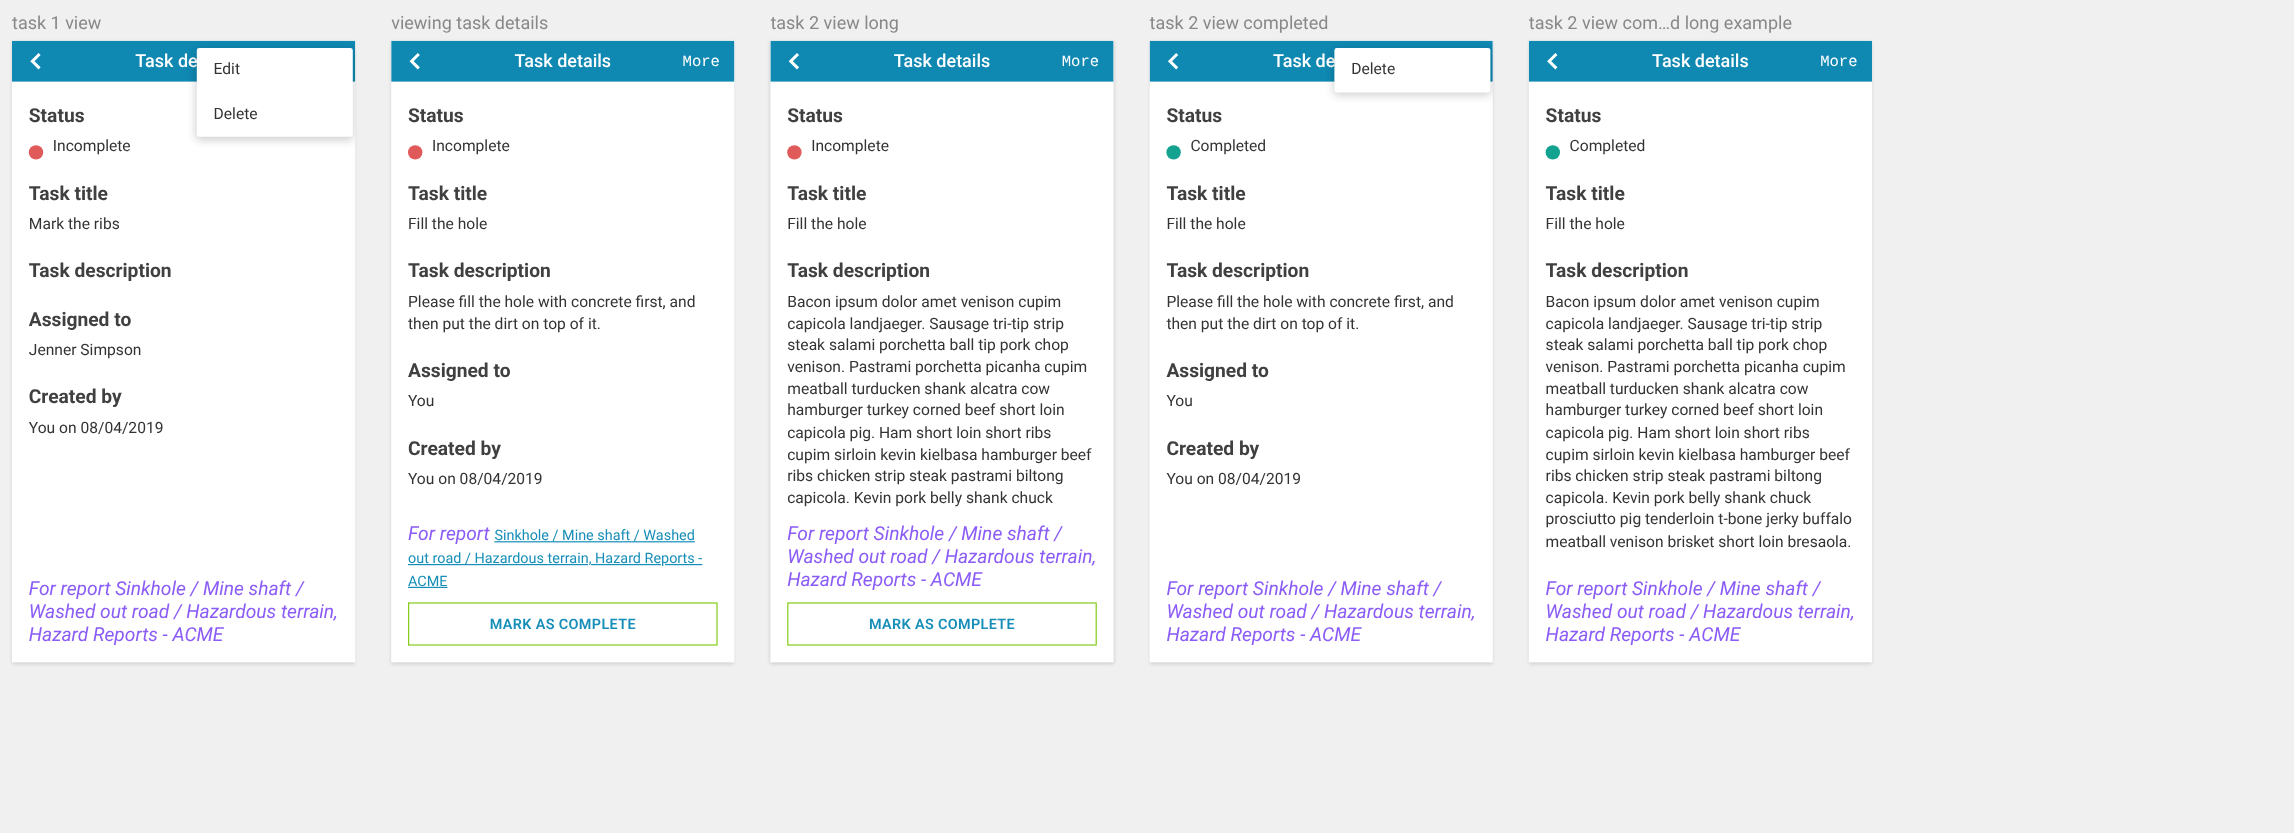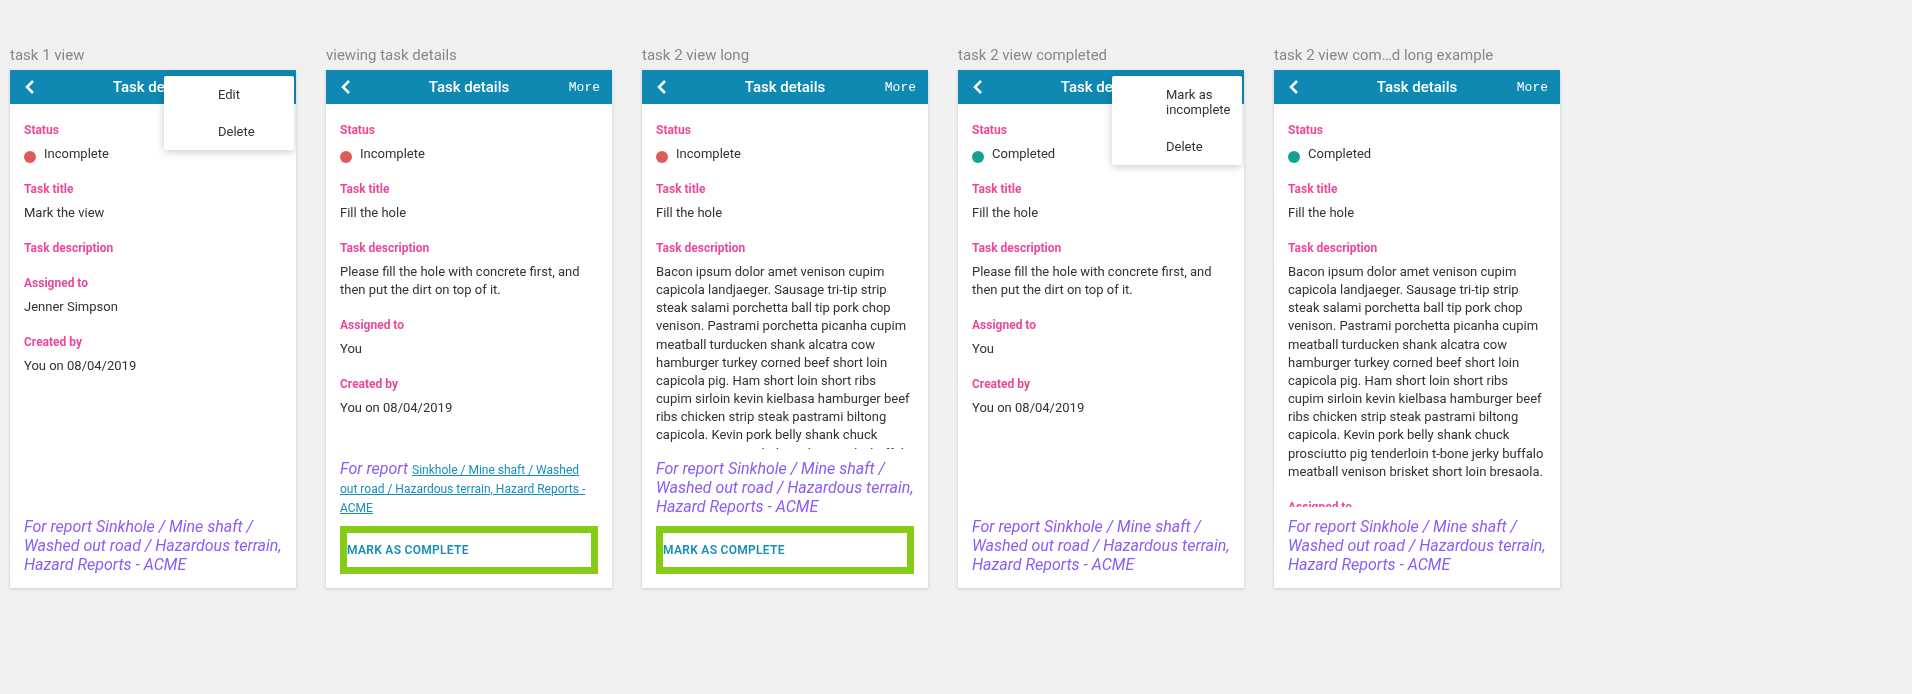--- a/index.html
+++ b/index.html
@@ -4,21 +4,21 @@
   <style>
     * { box-sizing: border-box; margin: 0; padding: 0; }
     body {
       font-family: -apple-system, BlinkMacSystemFont, "Segoe UI", Roboto, Helvetica, Arial, sans-serif;
       background: #f0f0f0;
       padding: 10px;
       display: flex;
       gap: 30px;
       align-items: flex-start;
     }
-    .artboard { display: flex; flex-direction: column; width: 286px; flex-shrink: 0; margin-top: 36px; }
+    .artboard { display: flex; flex-direction: column; width: 286px; flex-shrink: 0; }
     .artboard-title {
       font-size: 15px;
       color: #888;
       margin-bottom: 6px;
       white-space: nowrap;
       overflow: hidden;
       text-overflow: ellipsis;
     }
     .phone {
       width: 286px;
@@ -63,51 +63,51 @@
     }
     .content {
       flex: 1;
       overflow: hidden;
       padding: 18px 14px 0 14px;
       font-size: 13px;
       color: #333;
       line-height: 1.4;
     }
     .section { margin-bottom: 18px; }
-    .label { font-weight: 700; color: #ec4899; font-size: 12px; margin-bottom: 6px; }
+    .label { font-weight: 700; color: #404040; font-size: 16px; margin-bottom: 6px; }
     .value { color: #333; font-size: 13px; }
     .status-row { display: flex; align-items: flex-end; gap: 8px; }
     .status-dot { width: 12px; height: 12px; border-radius: 50%; display: inline-block; }
     .footer {
       padding: 10px 14px 14px 14px;
       flex-shrink: 0;
     }
     .report-prefix { font-size: 16px; color: #8b5cf6; font-style: italic; }
     .report-link { font-size: 12px; text-decoration: underline; cursor: pointer; }
     .mark-complete-btn {
       margin-top: 10px;
-      border: 7px solid #84cc16;
+      border: 1px solid #84cc16;
       color: #168eb8;
       background: #fff;
+      text-align: center;
       padding: 10px 0;
       font-size: 12px;
       font-weight: 600;
       letter-spacing: 0.3px;
       cursor: pointer;
     }
     .menu {
       position: absolute;
       top: 6px;
       right: 2px;
       width: 130px;
       background: #fff;
       box-shadow: 0 2px 8px rgba(0,0,0,0.2);
       z-index: 10;
       border-radius: 2px;
-      padding-left: 40px;
     }
     .menu-item {
       padding: 11px 14px;
       font-size: 13px;
       color: #333;
       cursor: pointer;
     }
   </style>
 </head>
 <body>
@@ -130,21 +130,21 @@
     <div class="content">
       <div class="section">
         <div class="label">Status</div>
         <div class="status-row">
           <span class="status-dot" style="background:#e05a5a"></span>
           <span class="value">Incomplete</span>
         </div>
       </div>
       <div class="section">
         <div class="label">Task title</div>
-        <div class="value">Mark the view</div>
+        <div class="value">Mark the ribs</div>
       </div>
       <div class="section">
         <div class="label">Task description</div>
       </div>
       <div class="section">
         <div class="label">Assigned to</div>
         <div class="value">Jenner Simpson</div>
       </div>
       <div class="section">
         <div class="label">Created by</div>
@@ -242,21 +242,20 @@
   <div class="phone">
     <div class="header">
       <div class="back-btn">
         <svg viewBox="0 0 10 16">
             <path d="M8 2 L2 8 L8 14"></path>
           </svg>
       </div>
       <div class="header-title">Task details</div>
     </div>
     <div class="menu">
-      <div class="menu-item">Mark as incomplete</div>
       <div class="menu-item">Delete</div>
     </div>
     <div class="content">
       <div class="section">
         <div class="label">Status</div>
         <div class="status-row">
           <span class="status-dot" style="background:#12a28f"></span>
           <span class="value">Completed</span>
         </div>
       </div>

